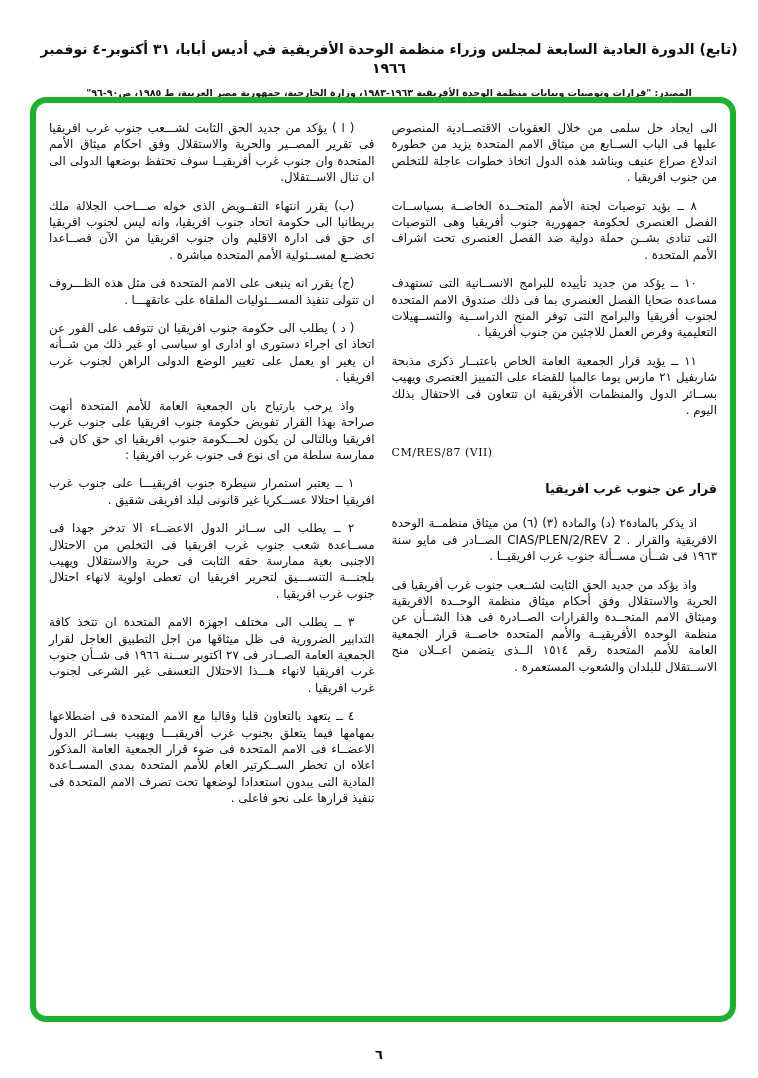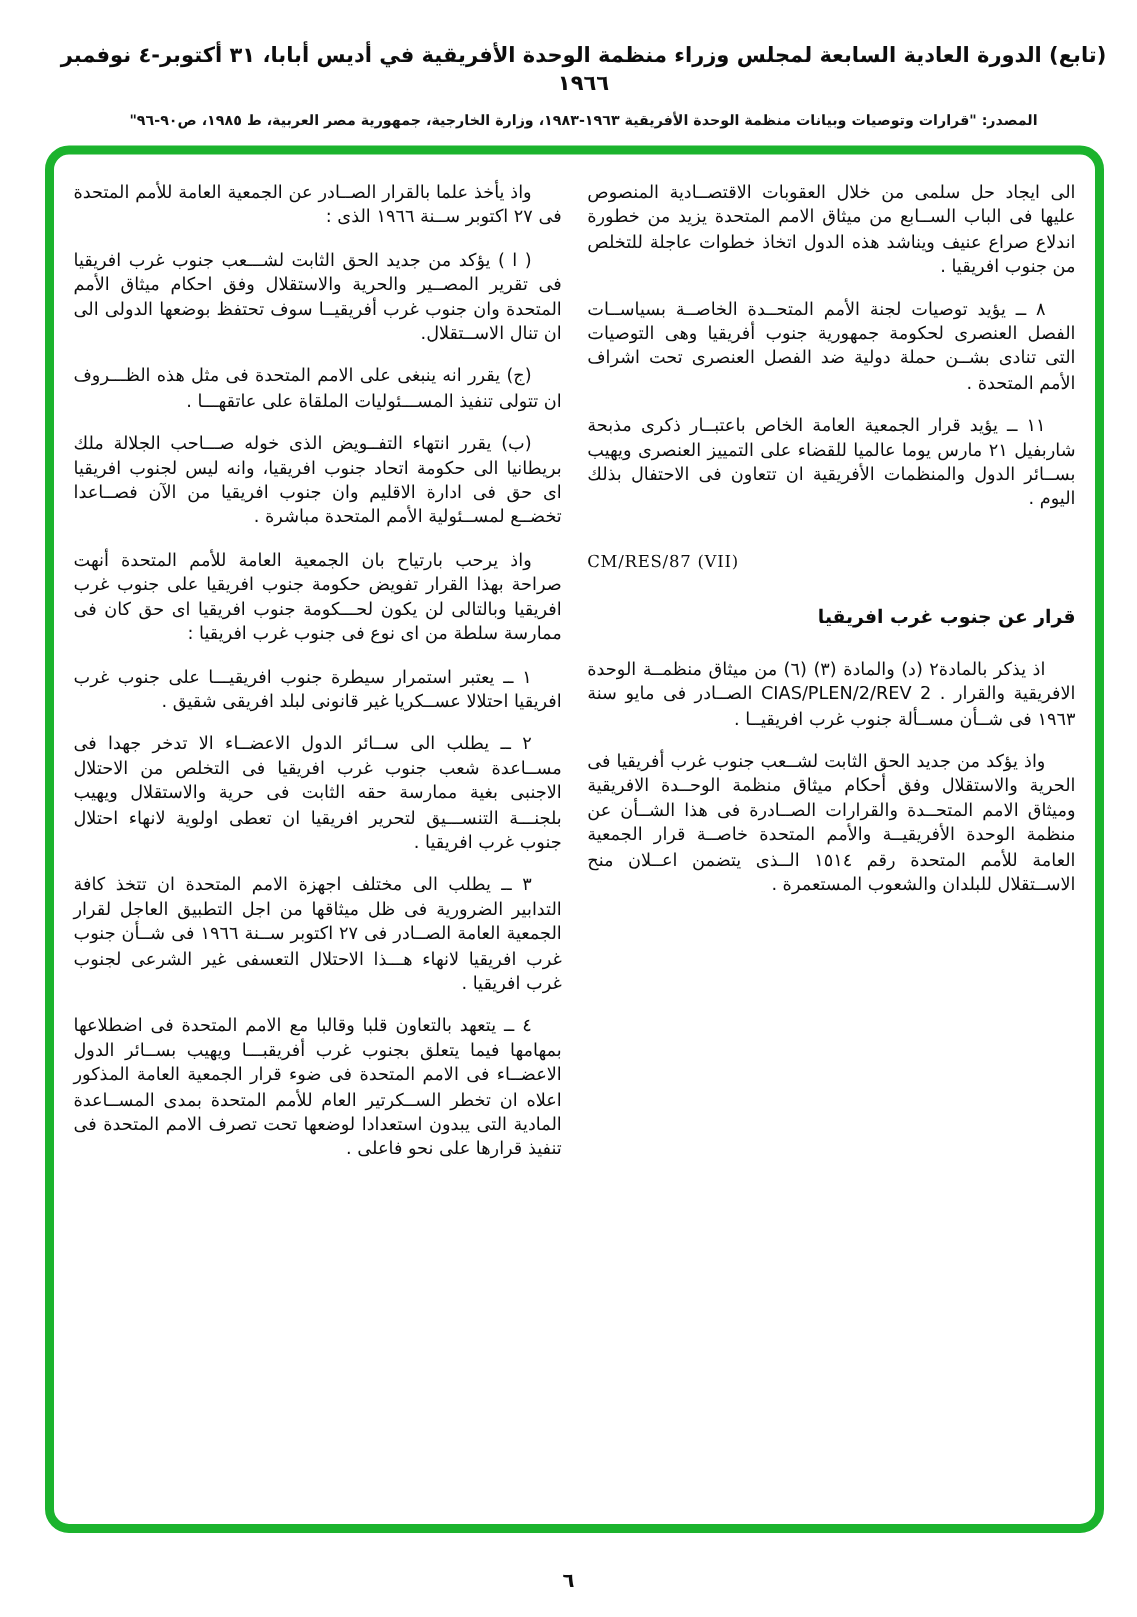--- a/index.html
+++ b/index.html
@@ -1,20 +1,20 @@
 <!DOCTYPE html>
 <html lang="ar" dir="rtl"><head>
 <meta charset="utf-8">
 <style>
   html,body{margin:0;padding:0;}
   body{
     width:758px;height:1078px;background:#ffffff;position:relative;
     font-family:"DejaVu Sans", sans-serif;color:#0d0d0d;overflow:hidden;
   }
-  .header{position:absolute;top:4px;left:0;right:0;text-align:center;padding-left:20px;}
+  .header{position:absolute;top:16px;left:0;right:0;text-align:center;padding-left:20px;}
   .header-title{
     margin-top:24px;font-weight:bold;font-size:14px;line-height:19px;
     padding:0 20px;letter-spacing:0;
   }
   .header-source{
     margin-top:9px;font-weight:bold;font-size:9.5px;color:#131313;
   }
   .content-box{
     position:absolute;left:30px;top:97px;width:706px;height:925px;
     box-sizing:border-box;border:6px solid #1bb32d;border-radius:16px;
@@ -47,32 +47,33 @@
   <div class="header-title">(تابع) الدورة العادية السابعة لمجلس وزراء منظمة الوحدة الأفريقية في أديس أبابا، ٣١ أكتوبر-٤ نوفمبر ١٩٦٦</div>
   <div class="header-source">المصدر: "قرارات وتوصيات وبيانات منظمة الوحدة الأفريقية ١٩٦٣-١٩٨٣، وزارة الخارجية، جمهورية مصر العربية، ط ١٩٨٥، ص٩٠-٩٦"</div>
 </div>
 
 <div class="content-box">
   <div class="cols">
 
     <div class="col">
       <p class="para flush">الى ايجاد حل سلمى من خلال العقوبات الاقتصــادية المنصوص عليها فى الباب الســابع من ميثاق الامم المتحدة يزيد من خطورة اندلاع صراع عنيف ويناشد هذه الدول اتخاذ خطوات عاجلة للتخلص من جنوب افريقيا .</p>
       <p class="para">٨ ــ يؤيد توصيات لجنة الأمم المتحــدة الخاصــة بسياســات الفصل العنصرى لحكومة جمهورية جنوب أفريقيا وهى التوصيات التى تنادى بشــن حملة دولية ضد الفصل العنصرى تحت اشراف الأمم المتحدة .</p>
+      <p class="para">١٠ ــ يؤكد من جديد تأييده للبرامج الانســانية التى تستهدف مساعدة ضحايا الفصل العنصرى بما فى ذلك صندوق الامم المتحدة لجنوب أفريقيا والبرامج التى توفر المنح الدراســية والتســهيلات التعليمية وفرص العمل للاجئين من جنوب أفريقيا .</p>
       <p class="para">١١ ــ يؤيد قرار الجمعية العامة الخاص باعتبــار ذكرى مذبحة شاربفيل ٢١ مارس يوما عالميا للقضاء على التمييز العنصرى ويهيب بســائر الدول والمنظمات الأفريقية ان تتعاون فى الاحتفال بذلك اليوم .</p>
       <div class="ref-code">CM/RES/87 (VII)</div>
       <div class="section-title">قرار عن جنوب غرب افريقيا</div>
       <p class="para">اذ يذكر بالمادة٢ (د) والمادة (٣) (٦) من ميثاق منظمــة الوحدة الافريقية والقرار . CIAS/PLEN/2/REV 2 الصــادر فى مايو سنة ١٩٦٣ فى شــأن مســألة جنوب غرب افريقيــا .</p>
       <p class="para">واذ يؤكد من جديد الحق الثابت لشــعب جنوب غرب أفريقيا فى الحرية والاستقلال وفق أحكام ميثاق منظمة الوحــدة الافريقية وميثاق الامم المتحــدة والقرارات الصــادرة فى هذا الشــأن عن منظمة الوحدة الأفريقيــة والأمم المتحدة خاصــة قرار الجمعية العامة للأمم المتحدة رقم ١٥١٤ الــذى يتضمن اعــلان منح الاســتقلال للبلدان والشعوب المستعمرة .</p>
     </div>
 
     <div class="col">
-      <p class="para">واذ يأخذ علما بالقرار الصــادر عن الجمعية العامة للأمم المتحدة فى ٢٧ اكتوبر ســنة ١٩٦٦ الذى :</p>
       <p class="para">( ا ) يؤكد من جديد الحق الثابت لشـــعب جنوب غرب افريقيا فى تقرير المصــير والحرية والاستقلال وفق احكام ميثاق الأمم المتحدة وان جنوب غرب أفريقيــا سوف تحتفظ بوضعها الدولى الى ان تنال الاســتقلال.</p>
+      <p class="para">(ب) يقرر انتهاء التفــويض الذى خوله صـــاحب الجلالة ملك بريطانيا الى حكومة اتحاد جنوب افريقيا، وانه ليس لجنوب افريقيا اى حق فى ادارة الاقليم وان جنوب افريقيا من الآن فصــاعدا تخضــع لمســئولية الأمم المتحدة مباشرة .</p>
       <p class="para">(ج) يقرر انه ينبغى على الامم المتحدة فى مثل هذه الظـــروف ان تتولى تنفيذ المســـئوليات الملقاة على عاتقهـــا .</p>
-      <p class="para">(ب) يقرر انتهاء التفــويض الذى خوله صـــاحب الجلالة ملك بريطانيا الى حكومة اتحاد جنوب افريقيا، وانه ليس لجنوب افريقيا اى حق فى ادارة الاقليم وان جنوب افريقيا من الآن فصــاعدا تخضــع لمســئولية الأمم المتحدة مباشرة .</p>
+      <p class="para">( د ) يطلب الى حكومة جنوب افريقيا ان تتوقف على الفور عن اتخاذ اى اجراء دستورى او ادارى او سياسى او غير ذلك من شــأنه ان يغير او يعمل على تغيير الوضع الدولى الراهن لجنوب غرب افريقيا .</p>
       <p class="para">واذ يرحب بارتياح بان الجمعية العامة للأمم المتحدة أنهت صراحة بهذا القرار تفويض حكومة جنوب افريقيا على جنوب غرب افريقيا وبالتالى لن يكون لحـــكومة جنوب افريقيا اى حق كان فى ممارسة سلطة من اى نوع فى جنوب غرب افريقيا :</p>
       <p class="para">١ ــ يعتبر استمرار سيطرة جنوب افريقيـــا على جنوب غرب افريقيا احتلالا عســكريا غير قانونى لبلد افريقى شقيق .</p>
       <p class="para">٢ ــ يطلب الى ســائر الدول الاعضــاء الا تدخر جهدا فى مســاعدة شعب جنوب غرب افريقيا فى التخلص من الاحتلال الاجنبى بغية ممارسة حقه الثابت فى حرية والاستقلال ويهيب بلجنـــة التنســـيق لتحرير افريقيا ان تعطى اولوية لانهاء احتلال جنوب غرب افريقيا .</p>
       <p class="para">٣ ــ يطلب الى مختلف اجهزة الامم المتحدة ان تتخذ كافة التدابير الضرورية فى ظل ميثاقها من اجل التطبيق العاجل لقرار الجمعية العامة الصــادر فى ٢٧ اكتوبر ســنة ١٩٦٦ فى شــأن جنوب غرب افريقيا لانهاء هـــذا الاحتلال التعسفى غير الشرعى لجنوب غرب افريقيا .</p>
       <p class="para">٤ ــ يتعهد بالتعاون قلبا وقالبا مع الامم المتحدة فى اضطلاعها بمهامها فيما يتعلق بجنوب غرب أفريقبـــا ويهيب بســائر الدول الاعضــاء فى الامم المتحدة فى ضوء قرار الجمعية العامة المذكور اعلاه ان تخطر الســكرتير العام للأمم المتحدة بمدى المســاعدة المادية التى يبدون استعدادا لوضعها تحت تصرف الامم المتحدة فى تنفيذ قرارها على نحو فاعلى .</p>
     </div>
 
   </div>
 </div>
 

